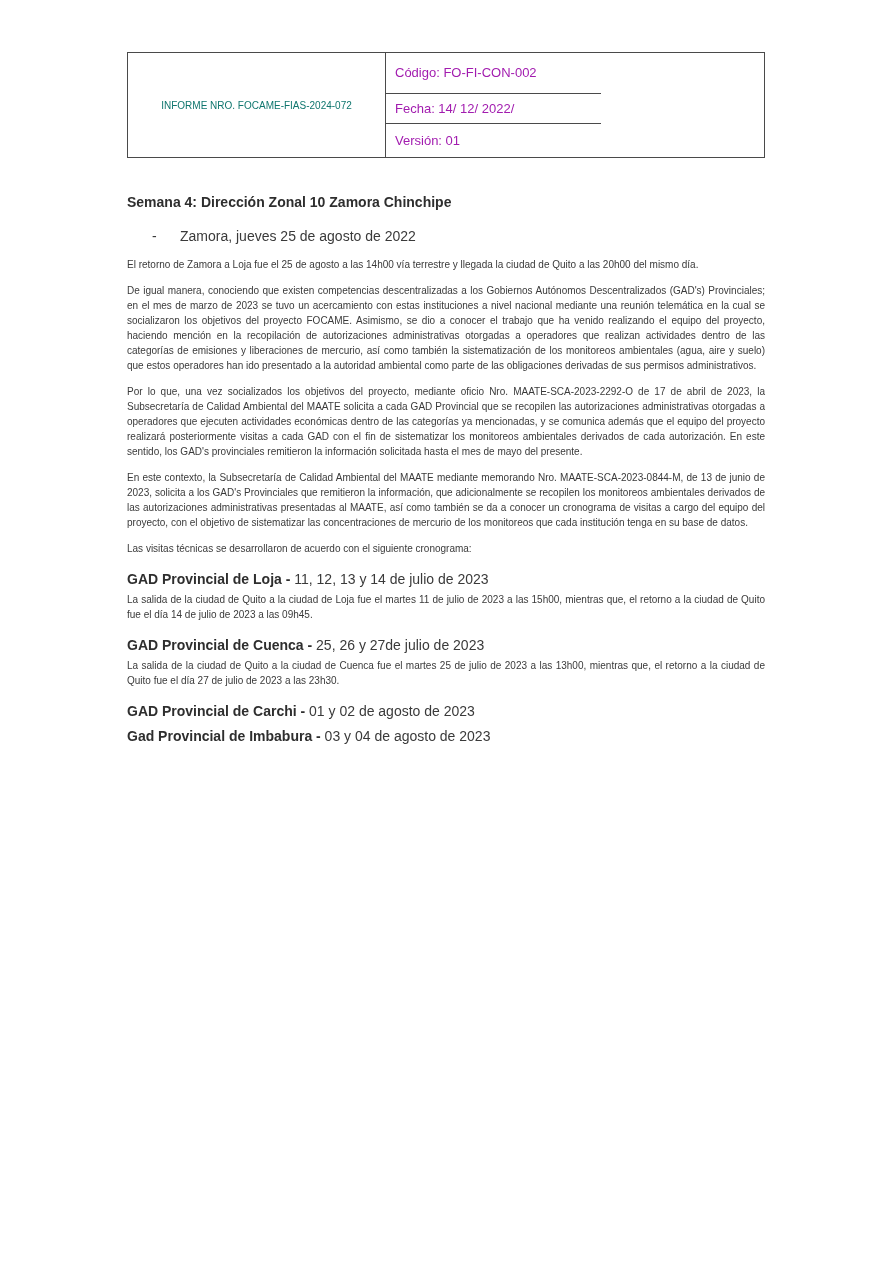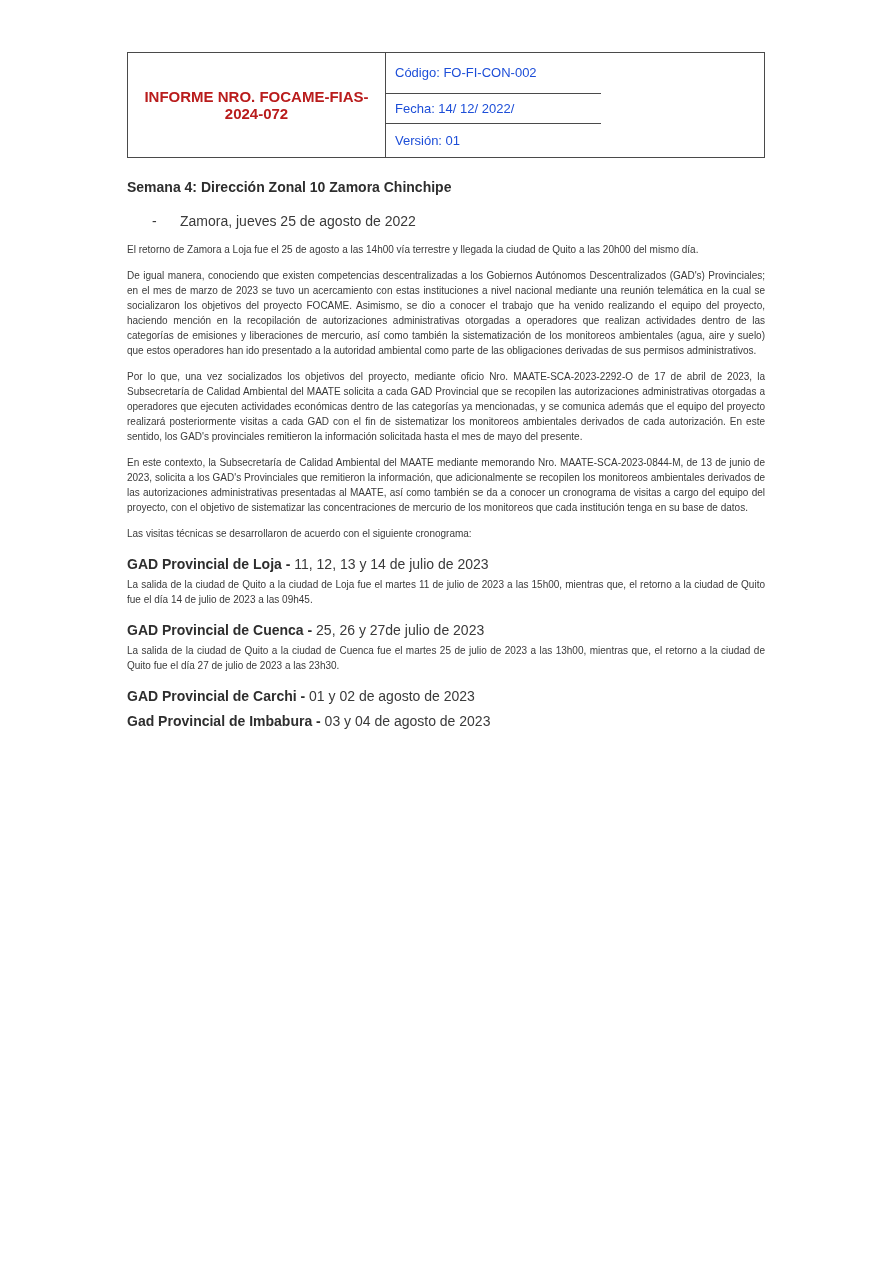--- a/index.html
+++ b/index.html
@@ -23,38 +23,38 @@
   .cell { border-right: 1.5px solid #4a4a4a; }
   .cell:last-child { border-right: none; }
   .logo-cell {
     width: 165px;
     display: flex; align-items: center; justify-content: center;
   }
   .title-cell {
     width: 258px;
     display: flex; align-items: center; justify-content: center;
     text-align: center;
-    font-weight: bold; font-size: 15px; color: #b91c1c;
+    font-weight: normal; font-size: 10px; color: #0f766e;
   }
   .meta-cell { width: 215px; display: flex; flex-direction: column; }
   .meta-row {
     flex: 1;
     border-bottom: 1.5px solid #4a4a4a;
     display: flex; align-items: center;
     padding-left: 9px;
-    font-size: 13px; color: #1d4ed8;
+    font-size: 13px; color: #a21caf;
   }
   .meta-row:nth-child(1) { flex: 1.35; }
   .meta-row:nth-child(3) { flex: 1.1; border-bottom: none; }
 
   .logo-svg text { font-family: "Liberation Sans", sans-serif; }
 
   
   .section-heading {
-    margin-top: 17px;
+    margin-top: 32px;
     font-size: 14px; font-weight: bold; color: #2e2e2e;
     line-height: 25px;
   }
   .bullet {
     margin-top: 9px;
     position: relative;
     padding-left: 53px;
     font-size: 14px; line-height: 25px;
   }
   .bullet .dash { position: absolute; left: 25px; top: 0; }

